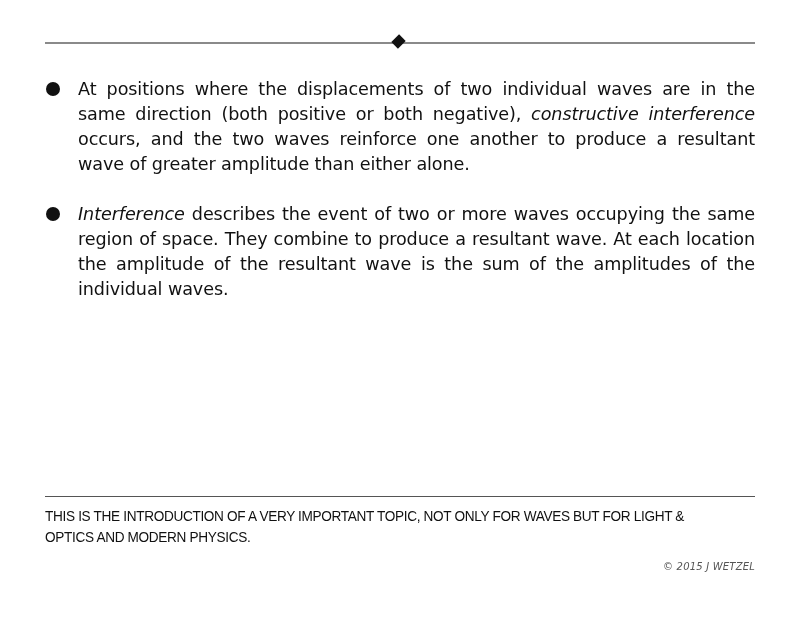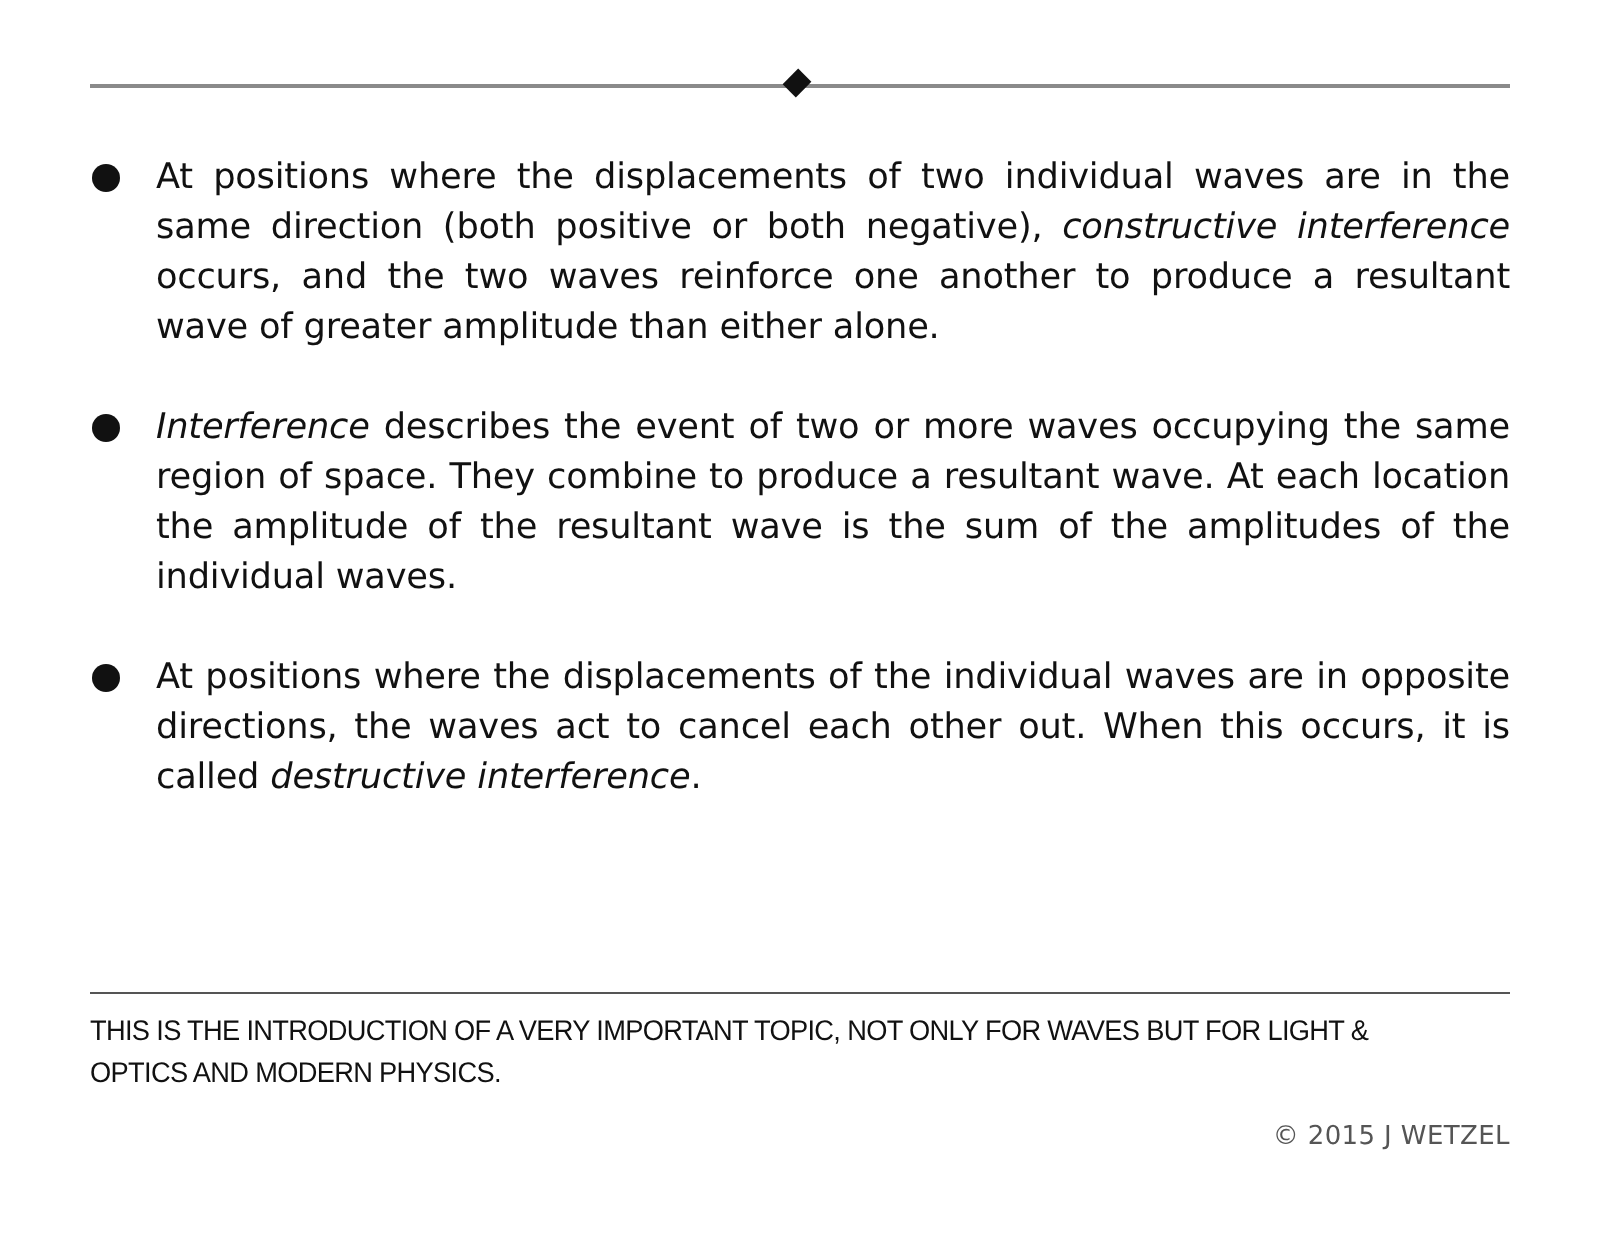--- a/index.html
+++ b/index.html
@@ -81,41 +81,38 @@
       line-height: 21px;
       letter-spacing: -0.35px;
       color: #111111;
       transform: scaleX(0.96);
       transform-origin: left top;
     }
     .copyright {
       position: absolute;
       right: 45px;
       top: 561px;
-      font-size: 13px;
+      font-size: 10px;
+      font-style: italic;
       color: #555555;
       letter-spacing: 0.2px;
     }
   </style>
 </head>
 <body>
 
 <div class="top-rule"></div>
 <div class="diamond"></div>
 
 <ul class="bullets">
   <li class="bullet">
     <span class="bullet-dot"></span>
     <span>At positions where the displacements of two individual waves are in the same direction (both positive or both negative), </span><em>constructive interference</em><span> occurs, and the two waves reinforce one another to produce a resultant wave of greater amplitude than either alone.</span>
   </li>
   <li class="bullet">
     <span class="bullet-dot"></span>
     <em>Interference</em><span> describes the event of two or more waves occupying the same region of space.  They combine to produce a resultant wave.  At each loca­tion the amplitude of the resultant wave is the sum of the amplitudes of the individual waves.</span>
   </li>
-  <li class="bullet">
-    <span class="bullet-dot"></span>
-    <span>At positions where the displacements of the individual waves are in opposite directions, the waves act to cancel each other out.  When this occurs, it is called </span><em>destructive interference</em><span>.</span>
-  </li>
 </ul>
 
 <div class="bottom-rule"></div>
 <div class="footnote">THIS IS THE INTRODUCTION OF A VERY IMPORTANT TOPIC, NOT ONLY FOR WAVES BUT FOR LIGHT &amp; OPTICS AND MODERN PHYSICS.</div>
 <div class="copyright">© 2015 J WETZEL</div>
 
 </body></html>

